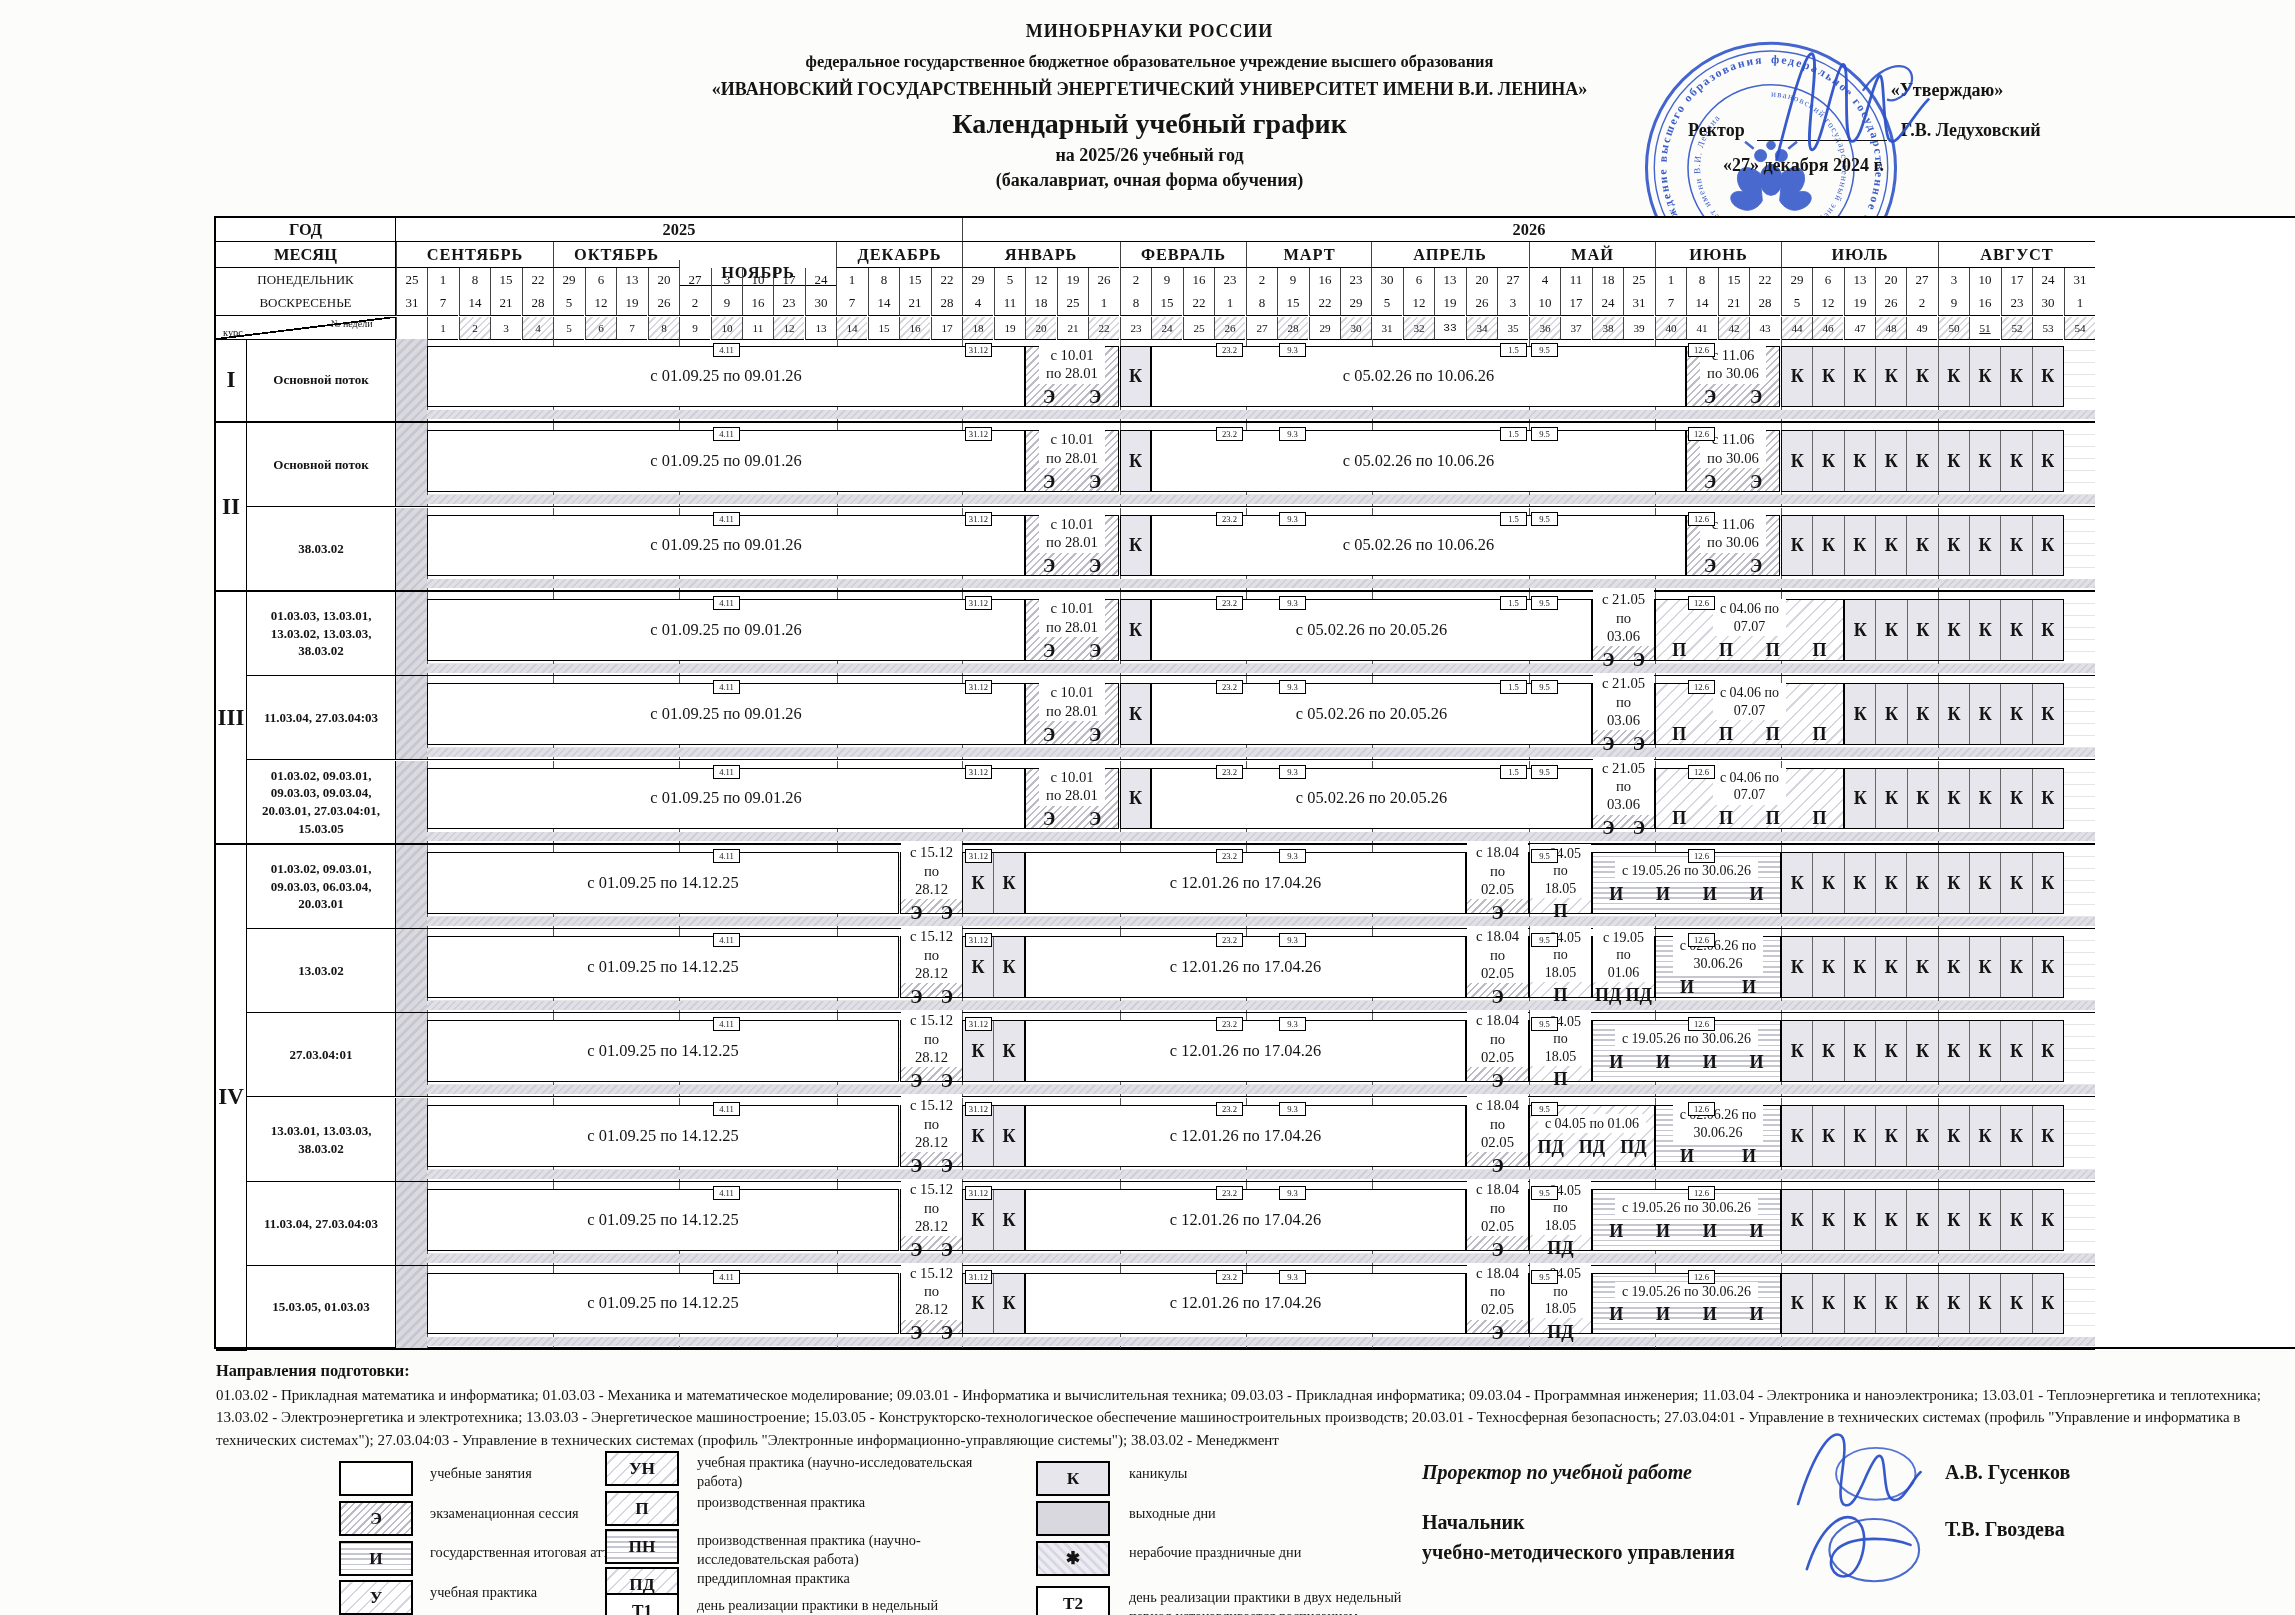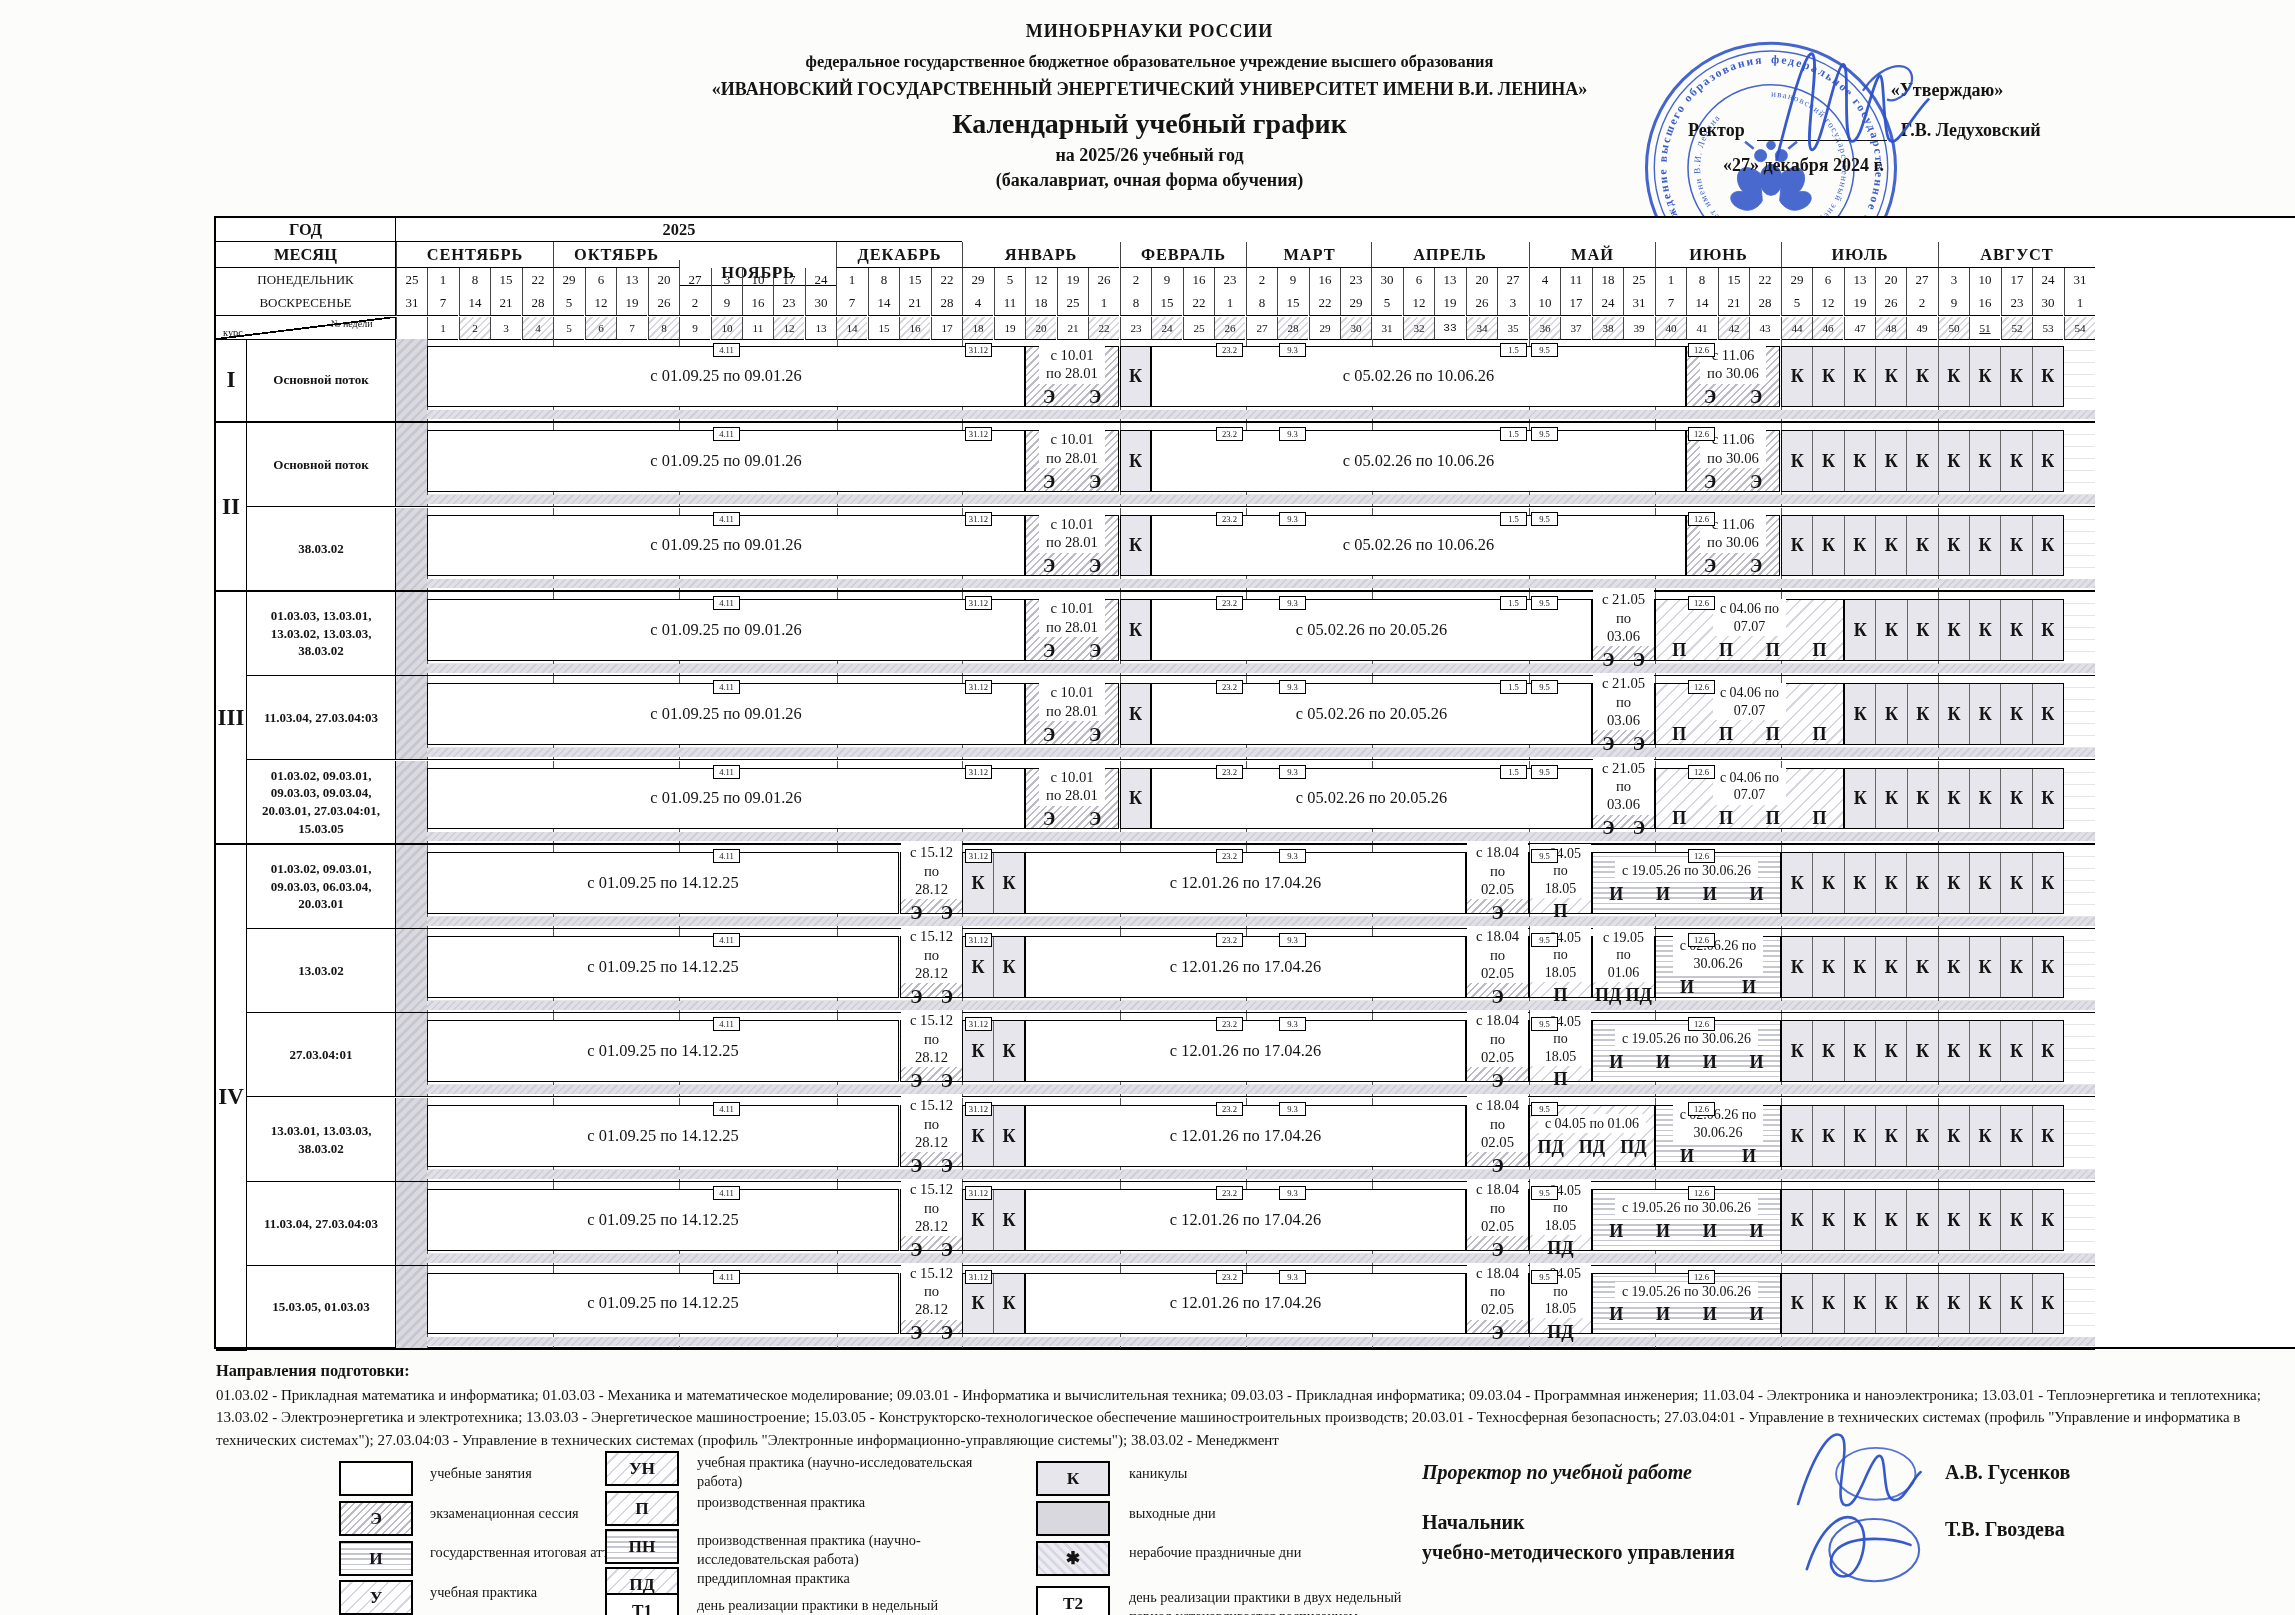--- a/index.html
+++ b/index.html
@@ -138,20 +138,21 @@
       <div class="cell hdrow lab" style="left: 0px; top: 24px; width: 180px; height: 26px; border-right: 1.7px solid rgb(0, 0, 0);">МЕСЯЦ</div>
       <div class="cell hdrow" style="left: 0px; top: 50px; width: 180px; height: 48px; border-right: 1.7px solid rgb(0, 0, 0); flex-direction: column;">
         <div class="daytxt">ПОНЕДЕЛЬНИК</div>
         <div class="daytxt">ВОСКРЕСЕНЬЕ</div>
       </div>
       <div class="cell hdrow diag" style="left: 0px; top: 99px; width: 180px; height: 22.5px; border-right: 1.7px solid rgb(0, 0, 0);">
         <div style="position: absolute; right: 22.5px; top: 0.9px; font-size: 10px;">№ недели</div>
         <div style="position: absolute; left: 7px; bottom: 0.9px; font-size: 10.4px;">курс</div>
       </div>
       <div class="cell hdrow lab" style="left: 180px; top: 0px; width: 566px; height: 24px; border-left-width: 0px;">2025</div>
+      <div class="cell hdrow lab b" style="left: 746px; top: 0px; width: 1133px; height: 24px; border-left-width: 1.7px;">2026</div>
       <div class="cell hdrow mon b" style="left: 180px; top: 24px; width: 157px; height: 26px; border-left-width: 1.7px;">СЕНТЯБРЬ</div>
       <div class="cell hdrow b" style="left: 180px; top: 50px; width: 31px; height: 48px; flex-direction: column; border-left-width: 1.7px;">
         <div class="daytxt">25</div>
         <div class="daytxt">31</div>
       </div>
       <div class="cell hdrow b" style="left: 211px; top: 50px; width: 31px; height: 48px; flex-direction: column; border-left-width: 0.9px;">
         <div class="daytxt">1</div>
         <div class="daytxt">7</div>
       </div>
       <div class="cell hdrow b" style="left: 243px; top: 50px; width: 31px; height: 48px; flex-direction: column; border-left-width: 0.9px;">

